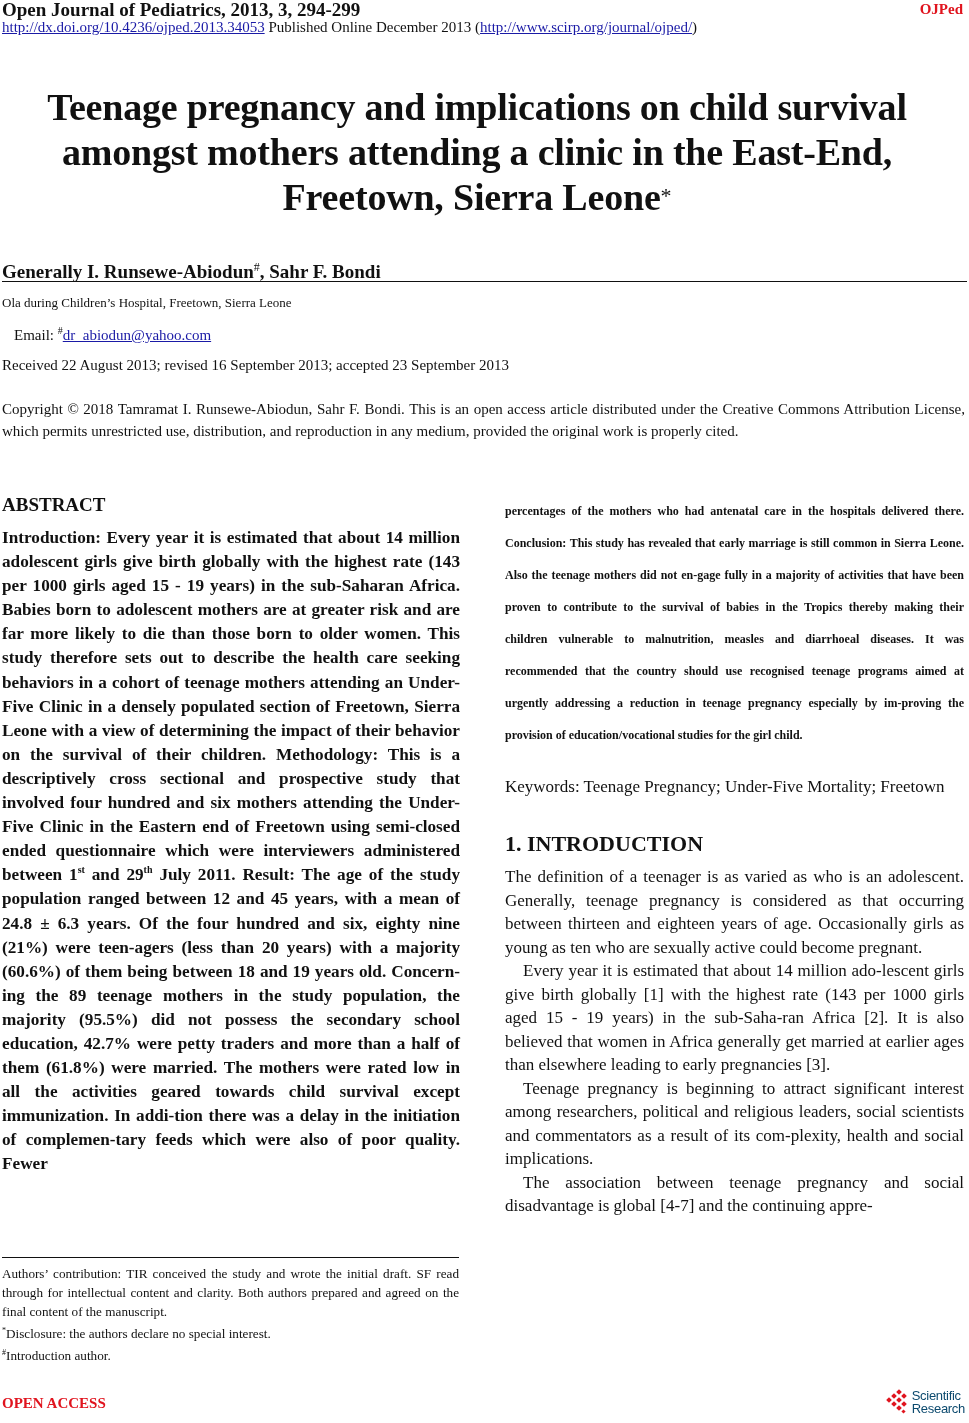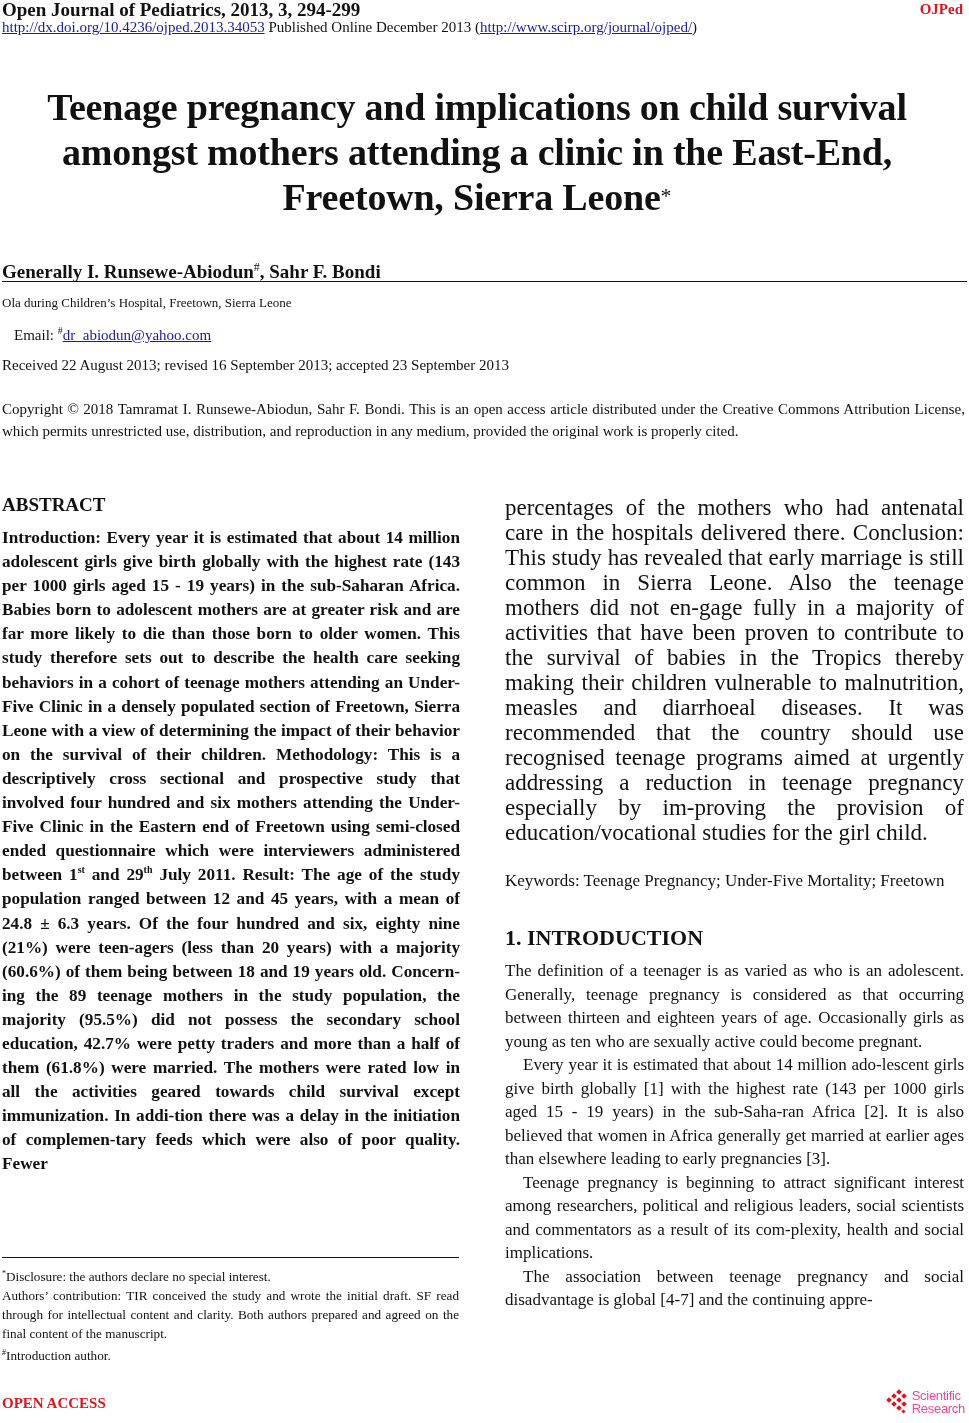--- a/index.html
+++ b/index.html
@@ -23,36 +23,36 @@
   .email sup { font-size: 10px; }
   .received { position: absolute; left: 2px; top: 355px; font-size: 15px; line-height: 20px; }
   .copyright { position: absolute; left: 2px; top: 398px; width: 963px; font-size: 15px; line-height: 22px; text-align: justify; }
 
   .col-left { position: absolute; left: 2px; top: 490px; width: 458px; }
   .col-right { position: absolute; left: 505px; top: 495px; width: 459px; }
 
   .abs-heading { font-weight: bold; font-size: 19px; line-height: 30px; margin-bottom: 6px; }
   .abs-body { font-weight: bold; font-size: 17.2px; line-height: 24.1px; text-align: justify; }
   .abs-body sup { font-size: 10px; line-height: 0; }
-  .abs-body-right { font-weight: normal; font-size: 23px; line-height: 25px; text-align: justify; }
+  .abs-body-right { font-weight: bold; font-size: 12px; line-height: 32px; text-align: justify; }
 
   .keywords { margin-top: 24px; font-size: 17px; line-height: 24px; }
   .keywords b { font-weight: normal; }
 
   .sec-heading { margin-top: 30px; font-weight: bold; font-size: 22px; line-height: 30px; margin-bottom: 6px; }
   .para { font-size: 17px; line-height: 23.5px; text-align: justify; }
   .para.indent { text-indent: 18px; }
 
   .footnote-rule { position: absolute; left: 2px; top: 1257px; width: 457px; height: 0; border-top: 1.5px solid #111; }
   .footnotes { position: absolute; left: 2px; top: 1264px; width: 457px; font-size: 13.2px; line-height: 19px; text-align: justify; }
   .footnotes sup { font-size: 8px; }
 
   .open-access { position: absolute; left: 2px; top: 1395px; font-weight: bold; font-size: 15px; color: #e0141e; }
   .publisher-logo { position: absolute; right: 4px; top: 1389px; display: flex; align-items: center; gap: 3px; }
-  .publisher-logo .logo-text { font-family: "Liberation Sans", "DejaVu Sans", sans-serif; font-size: 13px; line-height: 13px; color: #ec4899; letter-spacing: -0.3px; }
+  .publisher-logo .logo-text { font-family: "Liberation Sans", "DejaVu Sans", sans-serif; font-size: 13px; line-height: 13px; color: #0c4a6e; letter-spacing: -0.3px; }
 </style>
 </head>
 <body>
 
 <div class="journal-line">Open Journal of Pediatrics, 2013, 3, 294-299</div>
 <div class="journal-abbr">OJPed</div>
 <div class="doi-line">
   <a href="#">http://dx.doi.org/10.4236/ojped.2013.34053</a><span> Published Online December 2013 (</span><a href="#">http://www.scirp.org/journal/ojped/</a><span>)</span>
 </div>
 
@@ -74,22 +74,22 @@
 <div class="received">Received 22 August 2013; revised 16 September 2013; accepted 23 September 2013</div>
 <div class="copyright">Copyright © 2018 Tamramat I. Runsewe-Abiodun, Sahr F. Bondi. This is an open access article distributed under the Creative Commons Attribution License, which permits unrestricted use, distribution, and reproduction in any medium, provided the original work is properly cited.</div>
 
 <div class="col-left">
   <h2 class="abs-heading">ABSTRACT</h2>
   <p class="abs-body"><span>Introduction: Every year it is estimated that about 14 million adolescent girls give birth globally with the highest rate (143 per 1000 girls aged 15 - 19 years) in the sub-Saharan Africa. Babies born to adolescent mothers are at greater risk and are far more likely to die than those born to older women. This study therefore sets out to describe the health care seeking behaviors in a cohort of teenage mothers attending an Under-Five Clinic in a densely populated section of Freetown, Sierra Leone with a view of determining the impact of their behavior on the survival of their children. Methodology: This is a descriptively cross sectional and prospective study that involved four hundred and six mothers attending the Under-Five Clinic in the Eastern end of Freetown using semi-closed ended questionnaire which were interviewers administered between 1</span><sup>st</sup><span> and 29</span><sup>th</sup><span> July 2011. Result: The age of the study population ranged between 12 and 45 years, with a mean of 24.8 ± 6.3 years. Of the four hundred and six, eighty nine (21%) were teen-agers (less than 20 years) with a majority (60.6%) of them being between 18 and 19 years old. Concern-ing the 89 teenage mothers in the study population, the majority (95.5%) did not possess the secondary school education, 42.7% were petty traders and more than a half of them (61.8%) were married. The mothers were rated low in all the activities geared towards child survival except immunization. In addi-tion there was a delay in the initiation of complemen-tary feeds which were also of poor quality. Fewer</span></p>
 </div>
 
 <div class="footnote-rule"></div>
 <div class="footnotes">
+  <div>Authors’ contribution: TIR conceived the study and wrote the initial draft. SF read through for intellectual content and clarity. Both authors prepared and agreed on the final content of the manuscript.</div>
   <div><sup>*</sup><span>Disclosure: the authors declare no special interest.</span></div>
-  <div>Authors’ contribution: TIR conceived the study and wrote the initial draft. SF read through for intellectual content and clarity. Both authors prepared and agreed on the final content of the manuscript.</div>
   <div><sup>#</sup><span>Introduction author.</span></div>
 </div>
 
 <div class="col-right">
   <p class="abs-body-right">percentages of the mothers who had antenatal care in the hospitals delivered there. Conclusion: This study has revealed that early marriage is still common in Sierra Leone. Also the teenage mothers did not en-gage fully in a majority of activities that have been proven to contribute to the survival of babies in the Tropics thereby making their children vulnerable to malnutrition, measles and diarrhoeal diseases. It was recommended that the country should use recognised teenage programs aimed at urgently addressing a reduction in teenage pregnancy especially by im-proving the provision of education/vocational studies for the girl child.</p>
   <p class="keywords"><b>Keywords:</b><span> Teenage Pregnancy; Under-Five Mortality; Freetown</span></p>
   <h2 class="sec-heading">1. INTRODUCTION</h2>
   <p class="para">The definition of a teenager is as varied as who is an adolescent. Generally, teenage pregnancy is considered as that occurring between thirteen and eighteen years of age. Occasionally girls as young as ten who are sexually active could become pregnant.</p>
   <p class="para indent">Every year it is estimated that about 14 million ado-lescent girls give birth globally [1] with the highest rate (143 per 1000 girls aged 15 - 19 years) in the sub-Saha-ran Africa [2]. It is also believed that women in Africa generally get married at earlier ages than elsewhere leading to early pregnancies [3].</p>
   <p class="para indent">Teenage pregnancy is beginning to attract significant interest among researchers, political and religious leaders, social scientists and commentators as a result of its com-plexity, health and social implications.</p>

